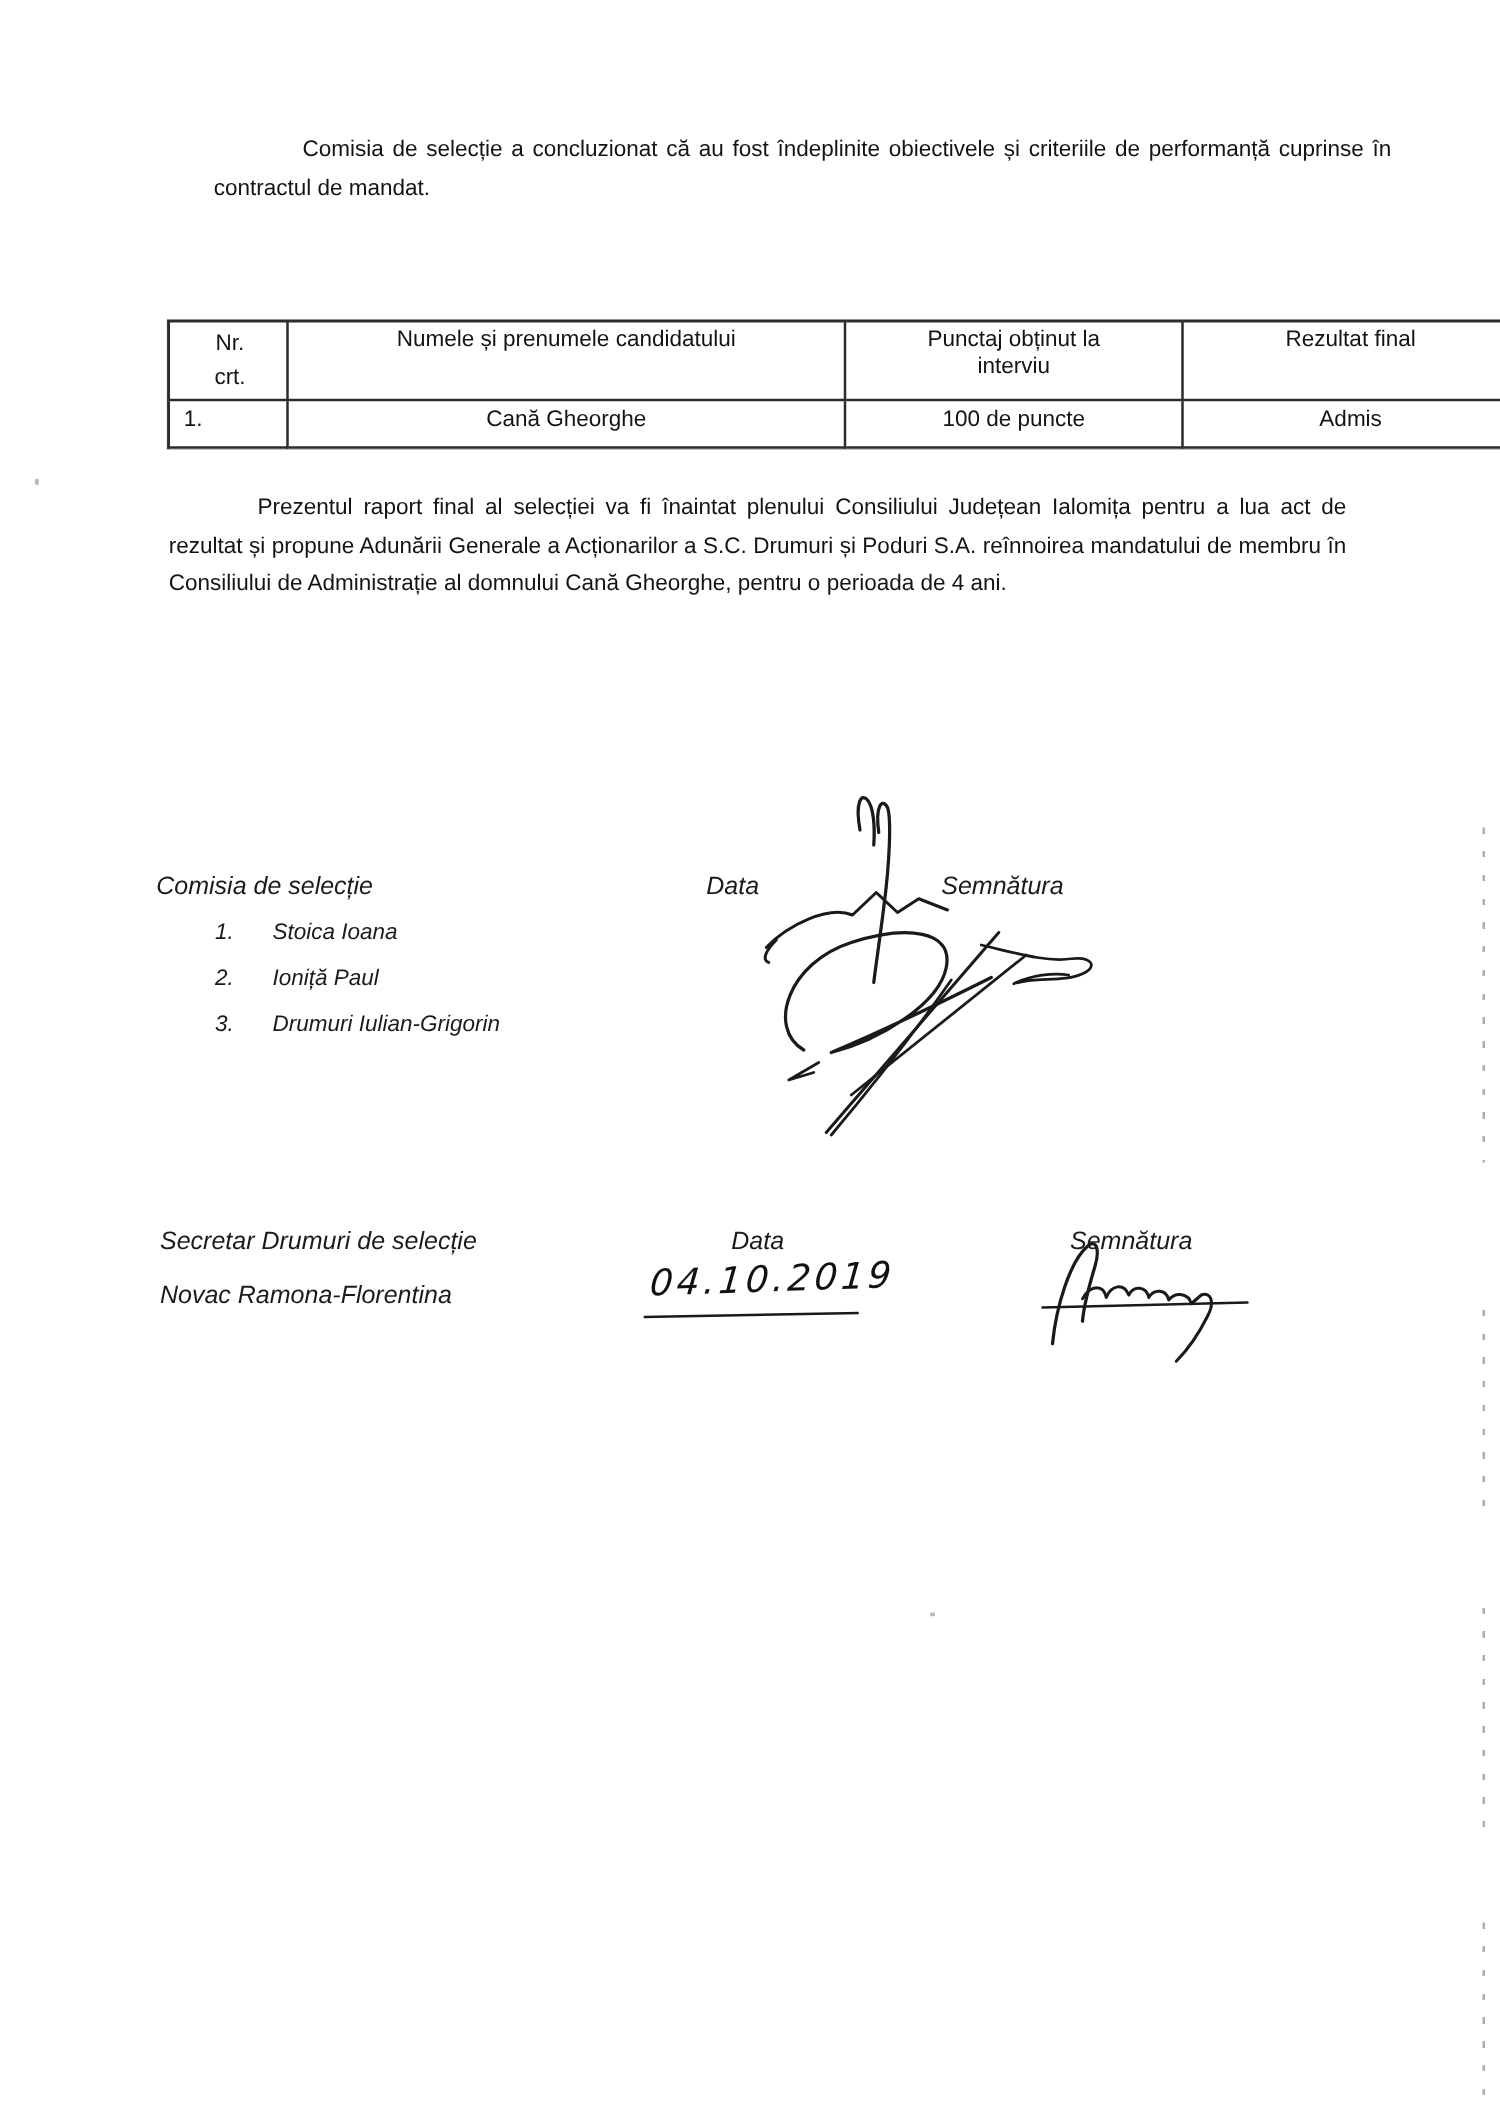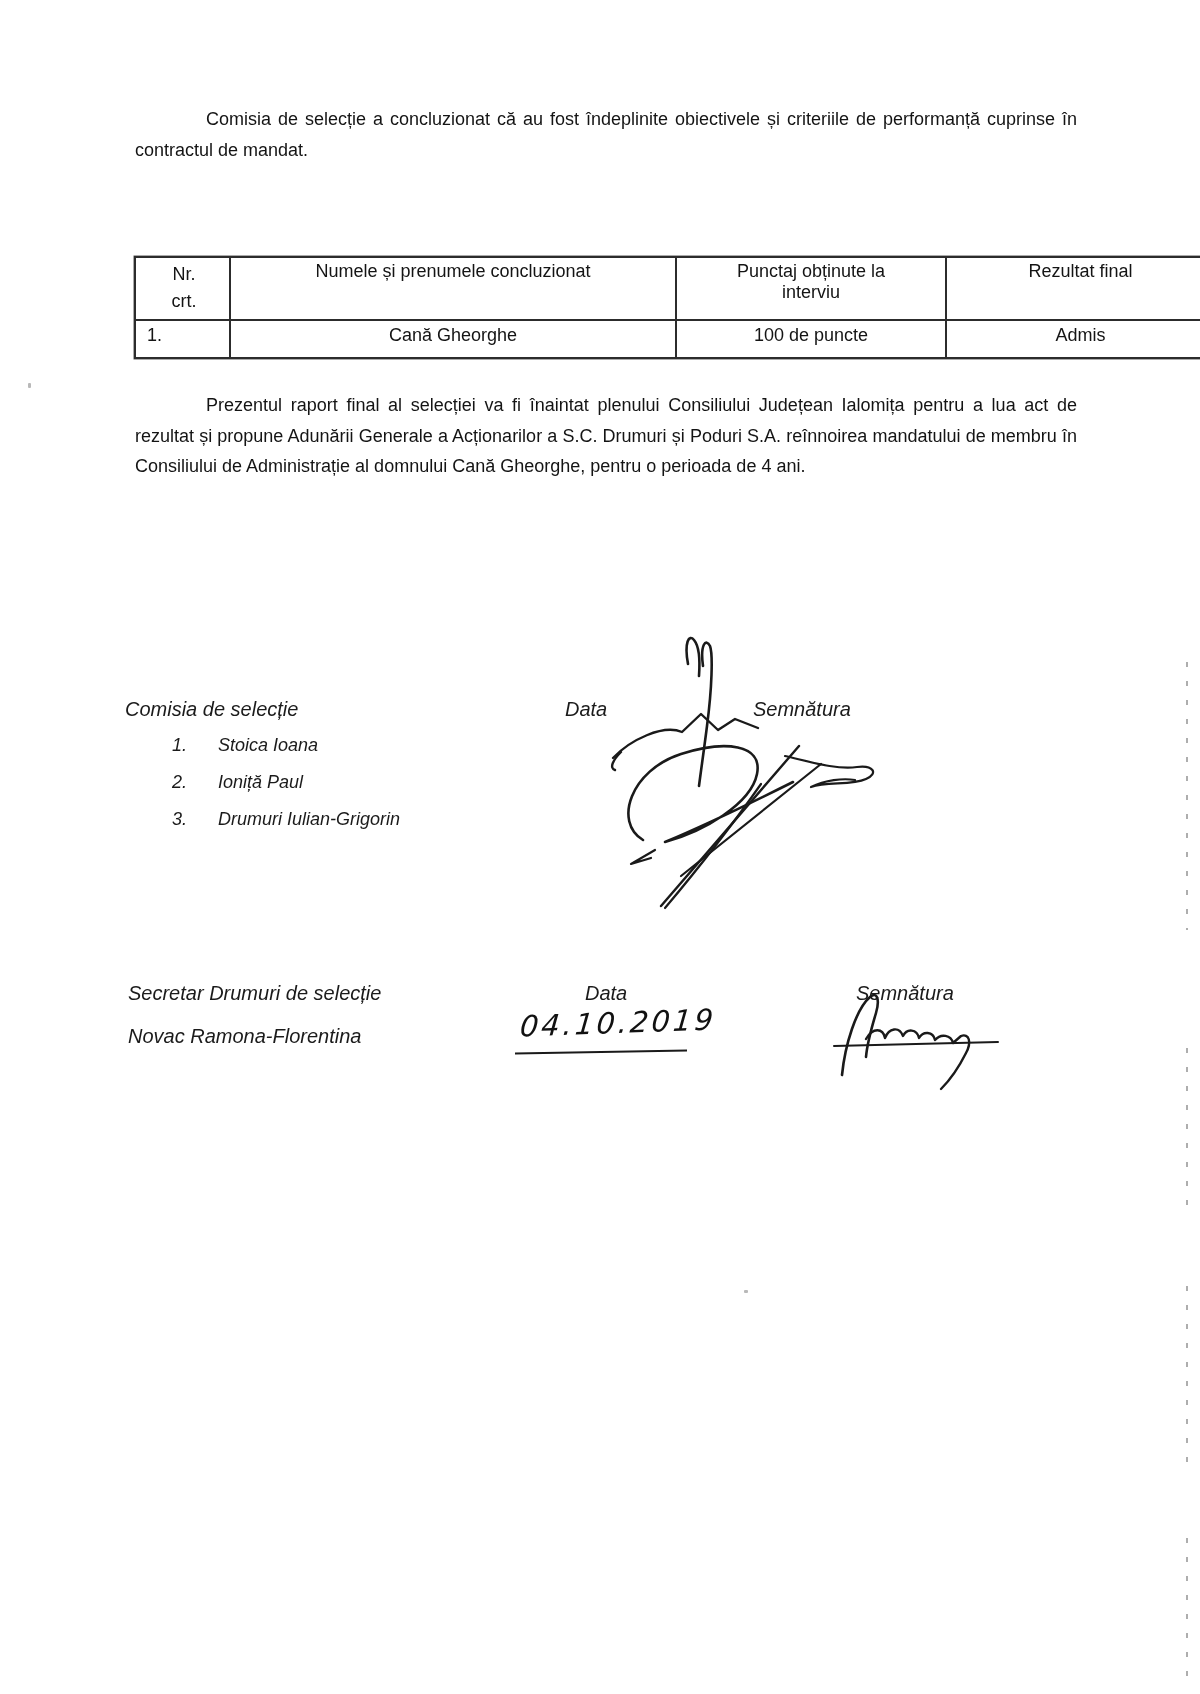--- a/index.html
+++ b/index.html
@@ -59,31 +59,31 @@
     background:repeating-linear-gradient(to bottom,#4a4a4a 0 5px,transparent 5px 19px);
   }
   .speck{background:#8a8a8a;opacity:.6;border-radius:1px;}
 
   svg{position:absolute;overflow:visible;}
   .sig path{fill:none;stroke:#1a1a1a;stroke-linecap:round;stroke-linejoin:round;}
 </style>
 </head>
 <body>
 
-<div class="abs text-block" style="top:104px;">
+<div class="abs text-block" style="top:104px;margin-left:36px;">
   <p>Comisia de selecție a concluzionat că au fost îndeplinite obiectivele și criteriile de performanță cuprinse în contractul de mandat.</p>
 </div>
 
 <table class="abs results-table">
   <tbody>
     <tr class="head-row">
       <td class="col-nr cell-nr-head">Nr.
 crt.</td>
-      <td class="col-name">Numele și prenumele concluzionat</td>
-      <td class="col-score"><span class="wrap-narrow">Punctaj obținute la interviu</span></td>
+      <td class="col-name">Numele și prenumele candidatului</td>
+      <td class="col-score"><span class="wrap-narrow">Punctaj obținut la interviu</span></td>
       <td class="col-result">Rezultat final</td>
     </tr>
     <tr class="data-row">
       <td style="text-align:left;padding-left:11px;">1.</td>
       <td>Cană Gheorghe</td>
       <td>100 de puncte</td>
       <td>Admis</td>
     </tr>
   </tbody>
 </table>

